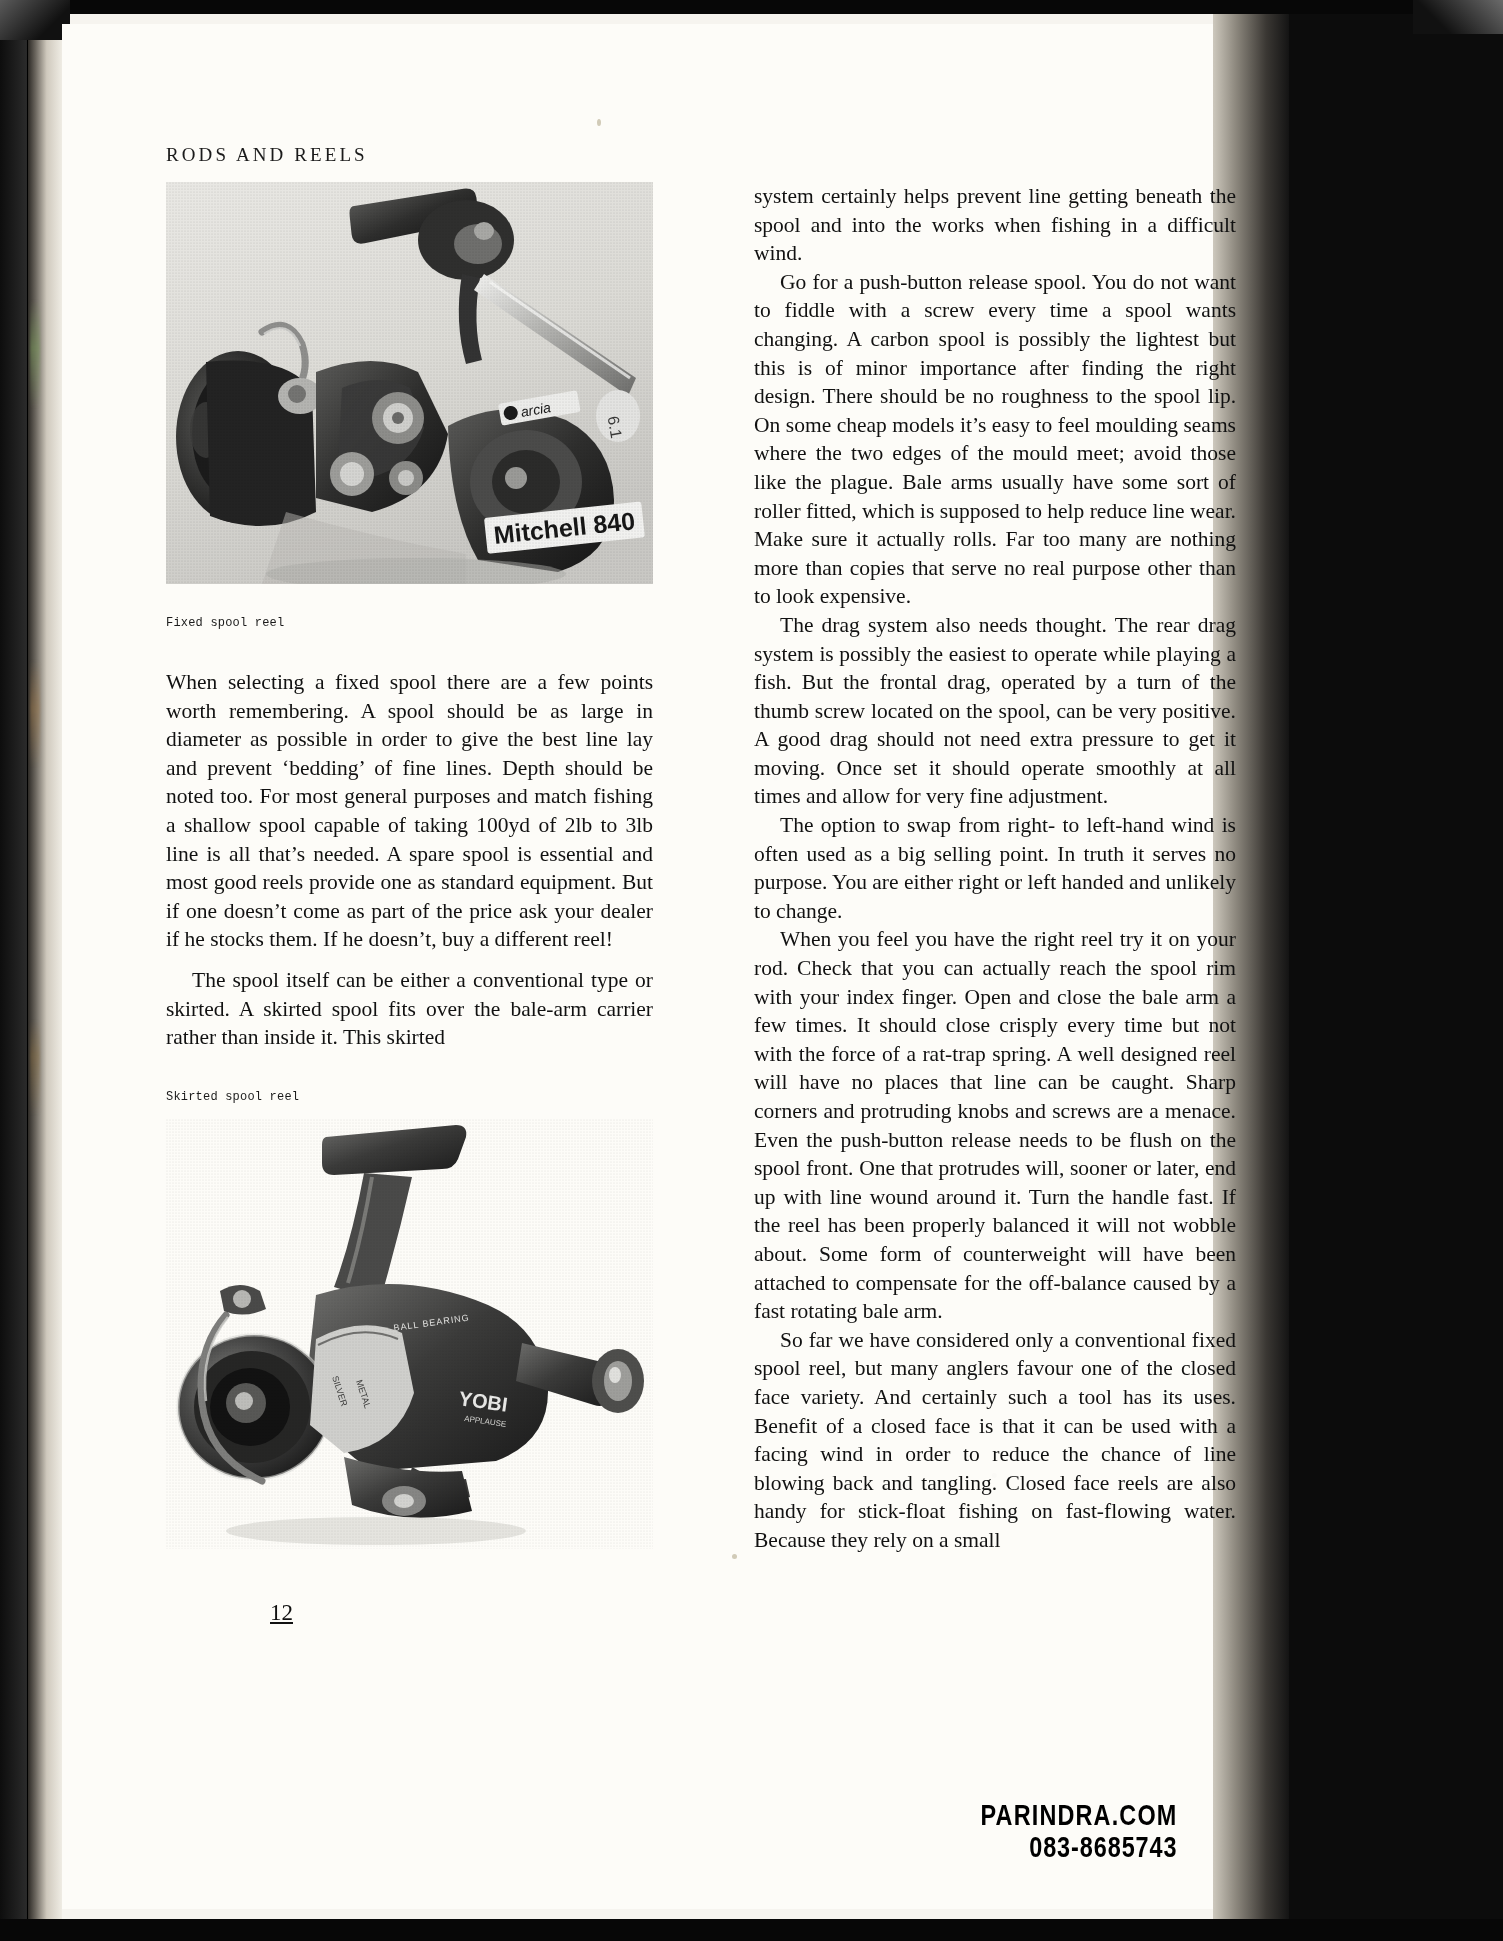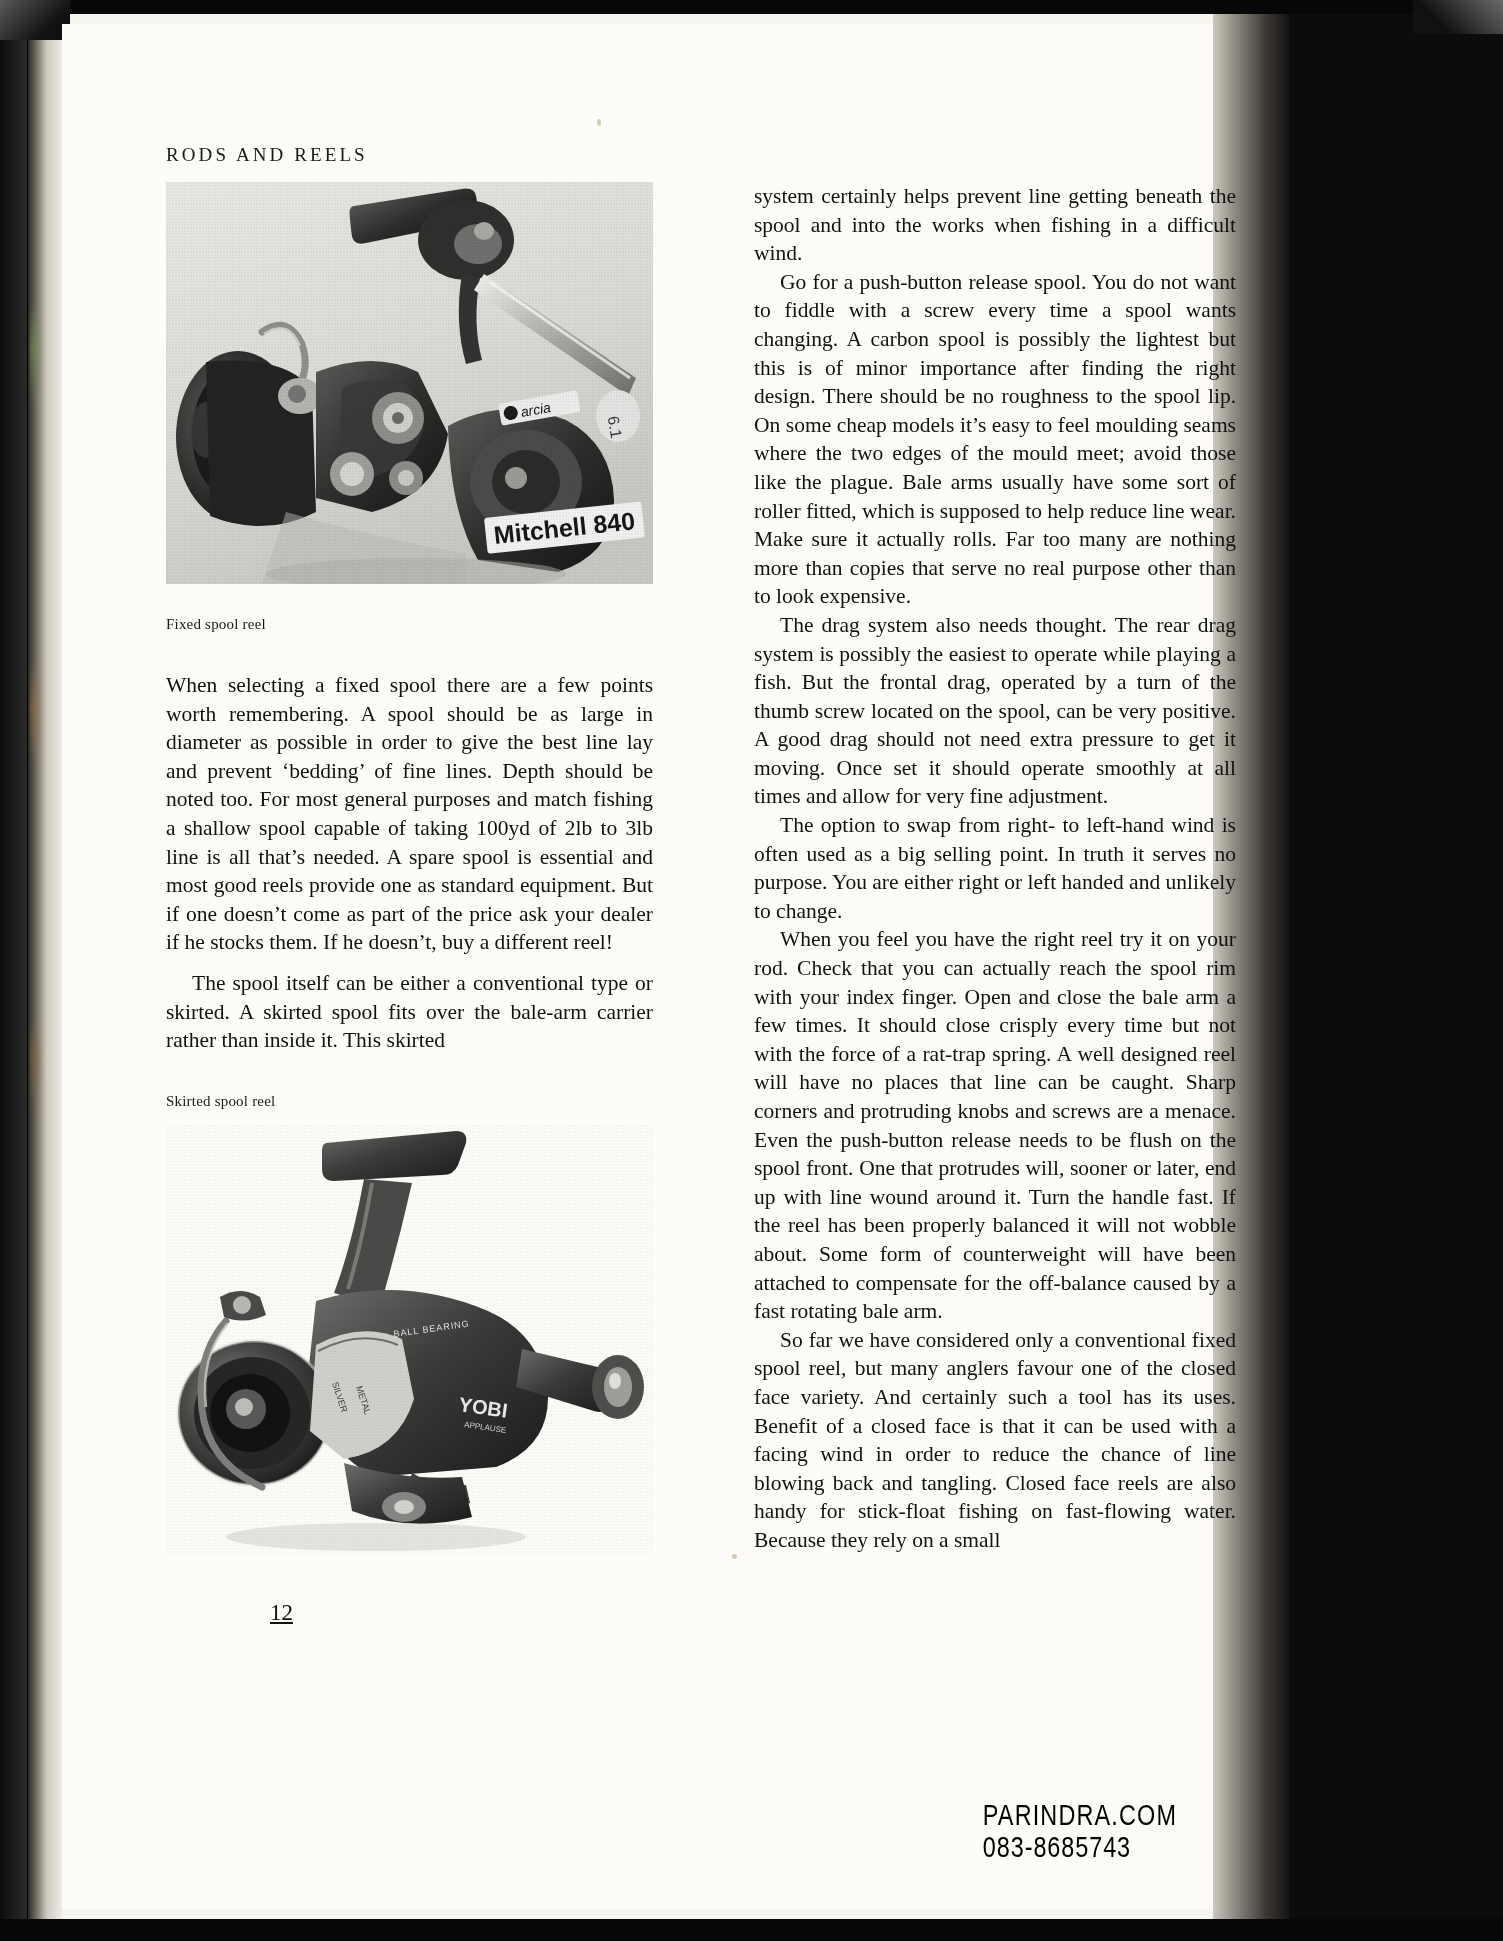--- a/index.html
+++ b/index.html
@@ -90,22 +90,22 @@
   }
 
   
   .photo{
     position:relative;
     background:#cfcfcb;
     overflow:hidden;
   }
   .photo.p1{width:487px;height:402px;margin-bottom:0;}
   .caption{
-    font-family:Liberation Serif, serif;
-    font-size:15px;color:#1a1a1a;letter-spacing:.2px;
+    font-family:Liberation Mono, monospace;
+    font-size:12px;color:#1a1a1a;letter-spacing:.2px;
     margin-top:32px;
   }
 
   p.body{
     font-family:"Liberation Serif",serif;
     font-size:21.5px;line-height:28.6px;color:#111;
     text-align:justify;
     margin:0;
     -webkit-hyphens:none;hyphens:none;
   }
@@ -116,23 +116,23 @@
   .lead-gap{height:26px;}
 
   .photo.p2{width:487px;height:430px;margin-top:14px;}
 
   .page-number{
     position:absolute;left:104px;top:1418px;
     font-family:"Liberation Serif",serif;font-size:23px;color:#111;text-decoration:underline;
   }
 
   .watermark{
-    position:absolute;right:36px;bottom:46px;text-align:left;
+    position:absolute;right:36px;bottom:46px;text-align:right;
     font-family:"Liberation Sans",sans-serif;
-    font-weight:normal;color:#000;
+    font-weight:bold;color:#000;
     line-height:1.06;
   }
   .watermark .wm-site{font-size:30px;letter-spacing:1.5px;transform:scaleX(.78);transform-origin:right center;display:block;}
   .watermark .wm-phone{font-size:30px;letter-spacing:1.2px;transform:scaleX(.78);transform-origin:right center;display:block;}
 
   
   .speck{position:absolute;background:#a59a78;border-radius:50%;opacity:.5;}
 </style>
 </head>
 <body>

